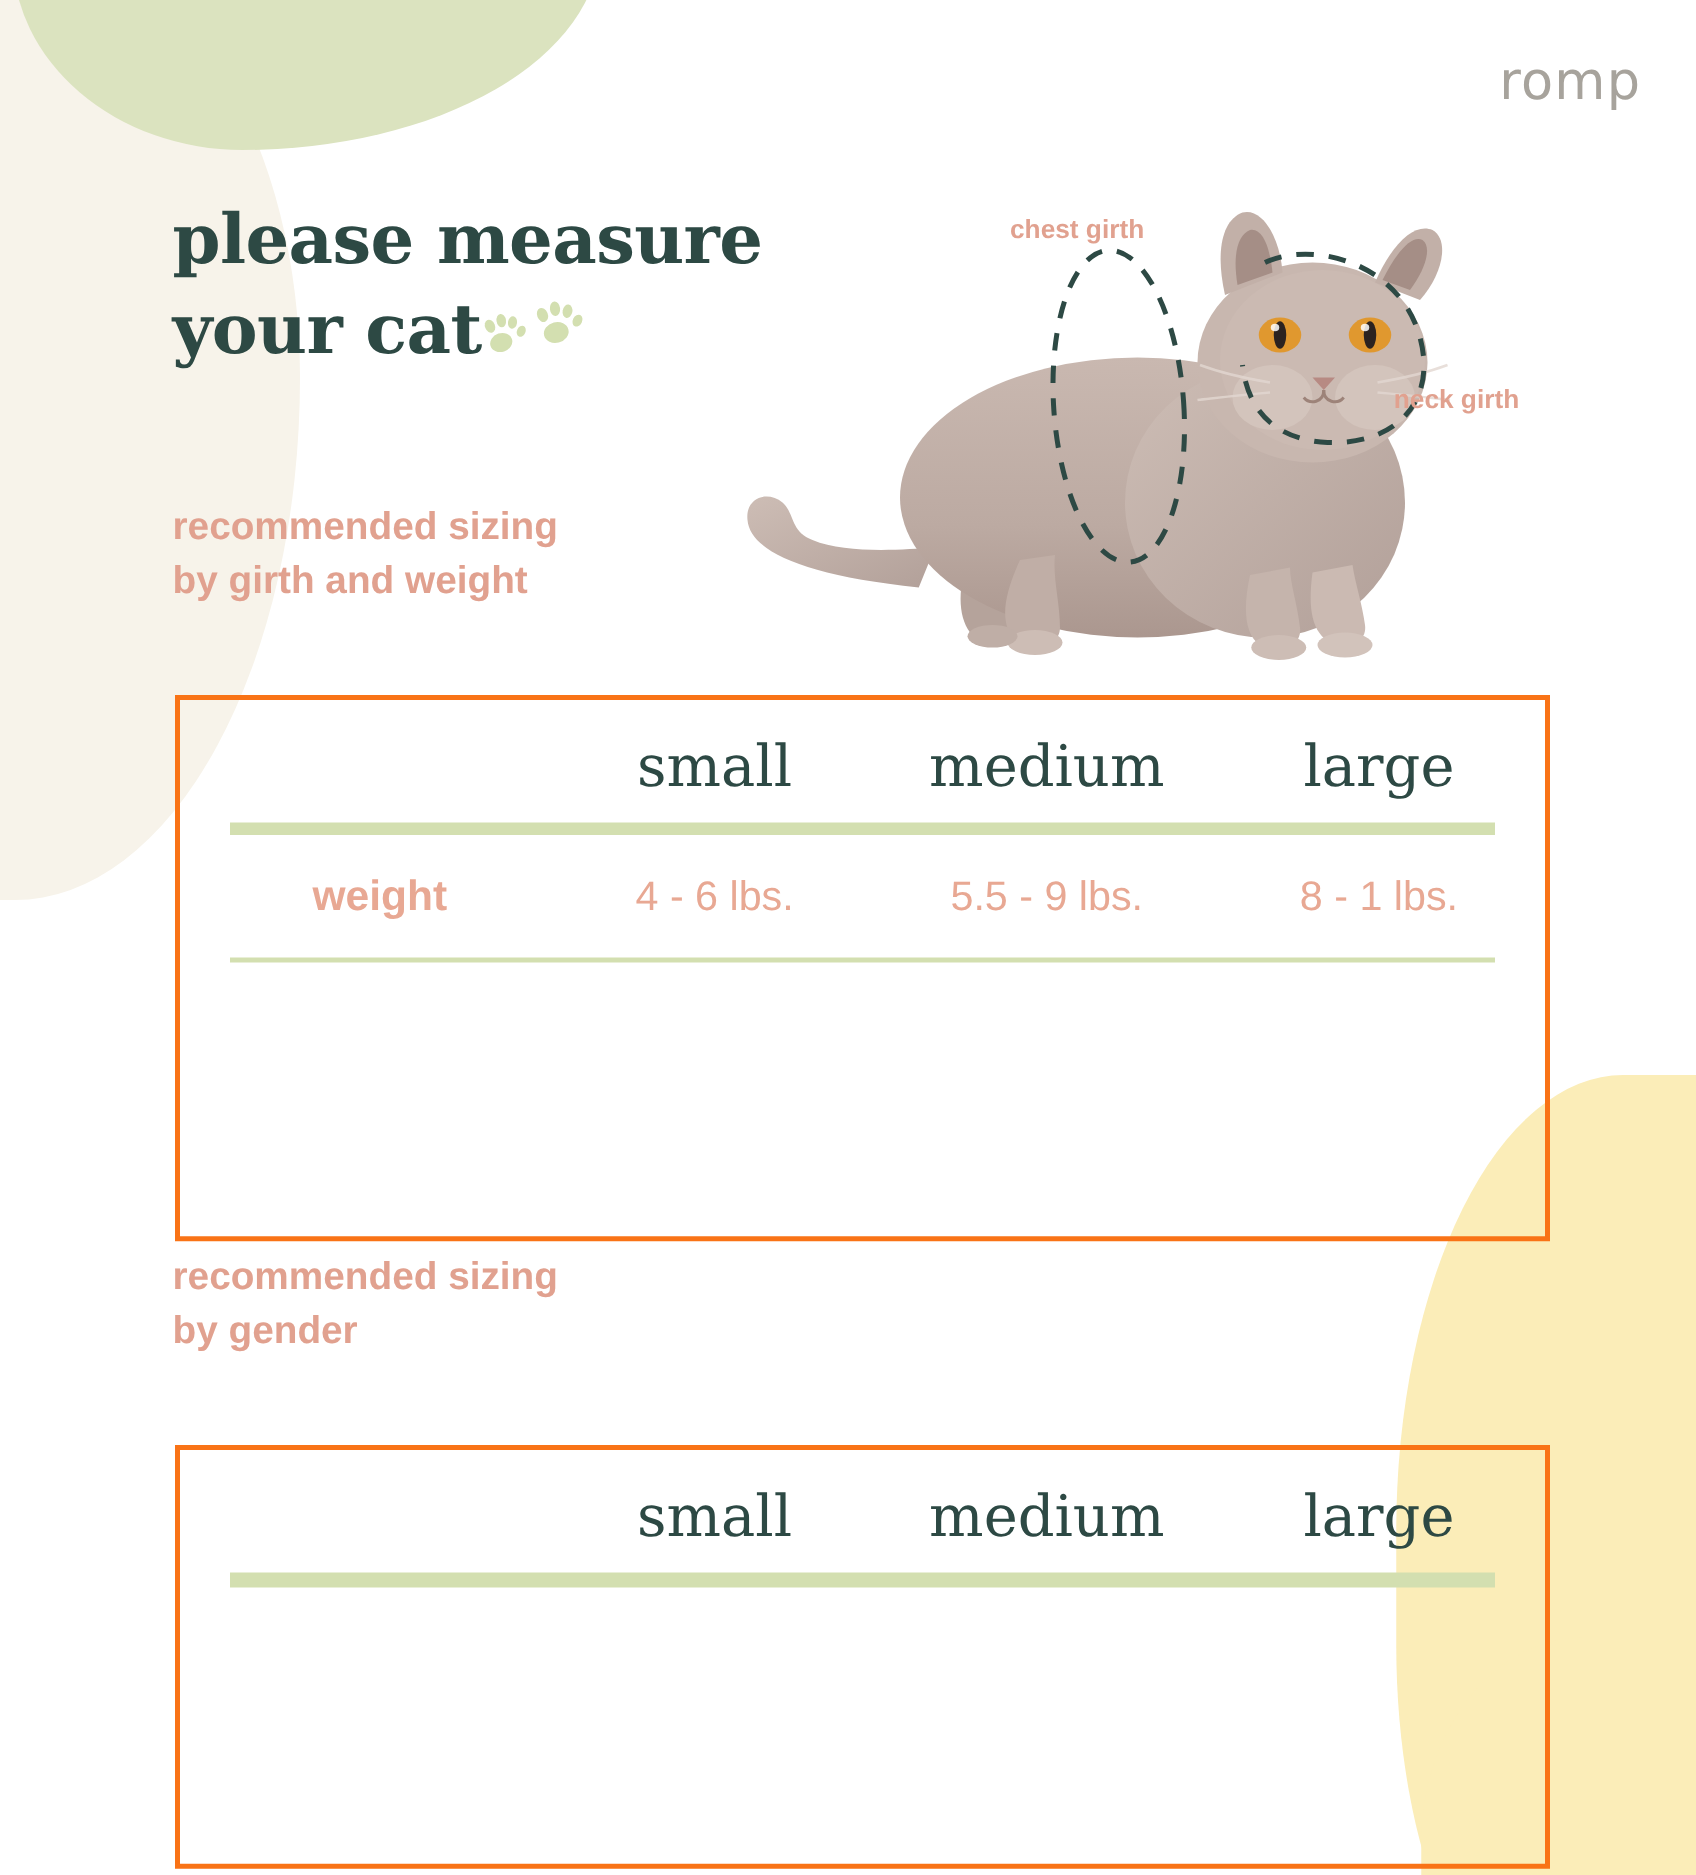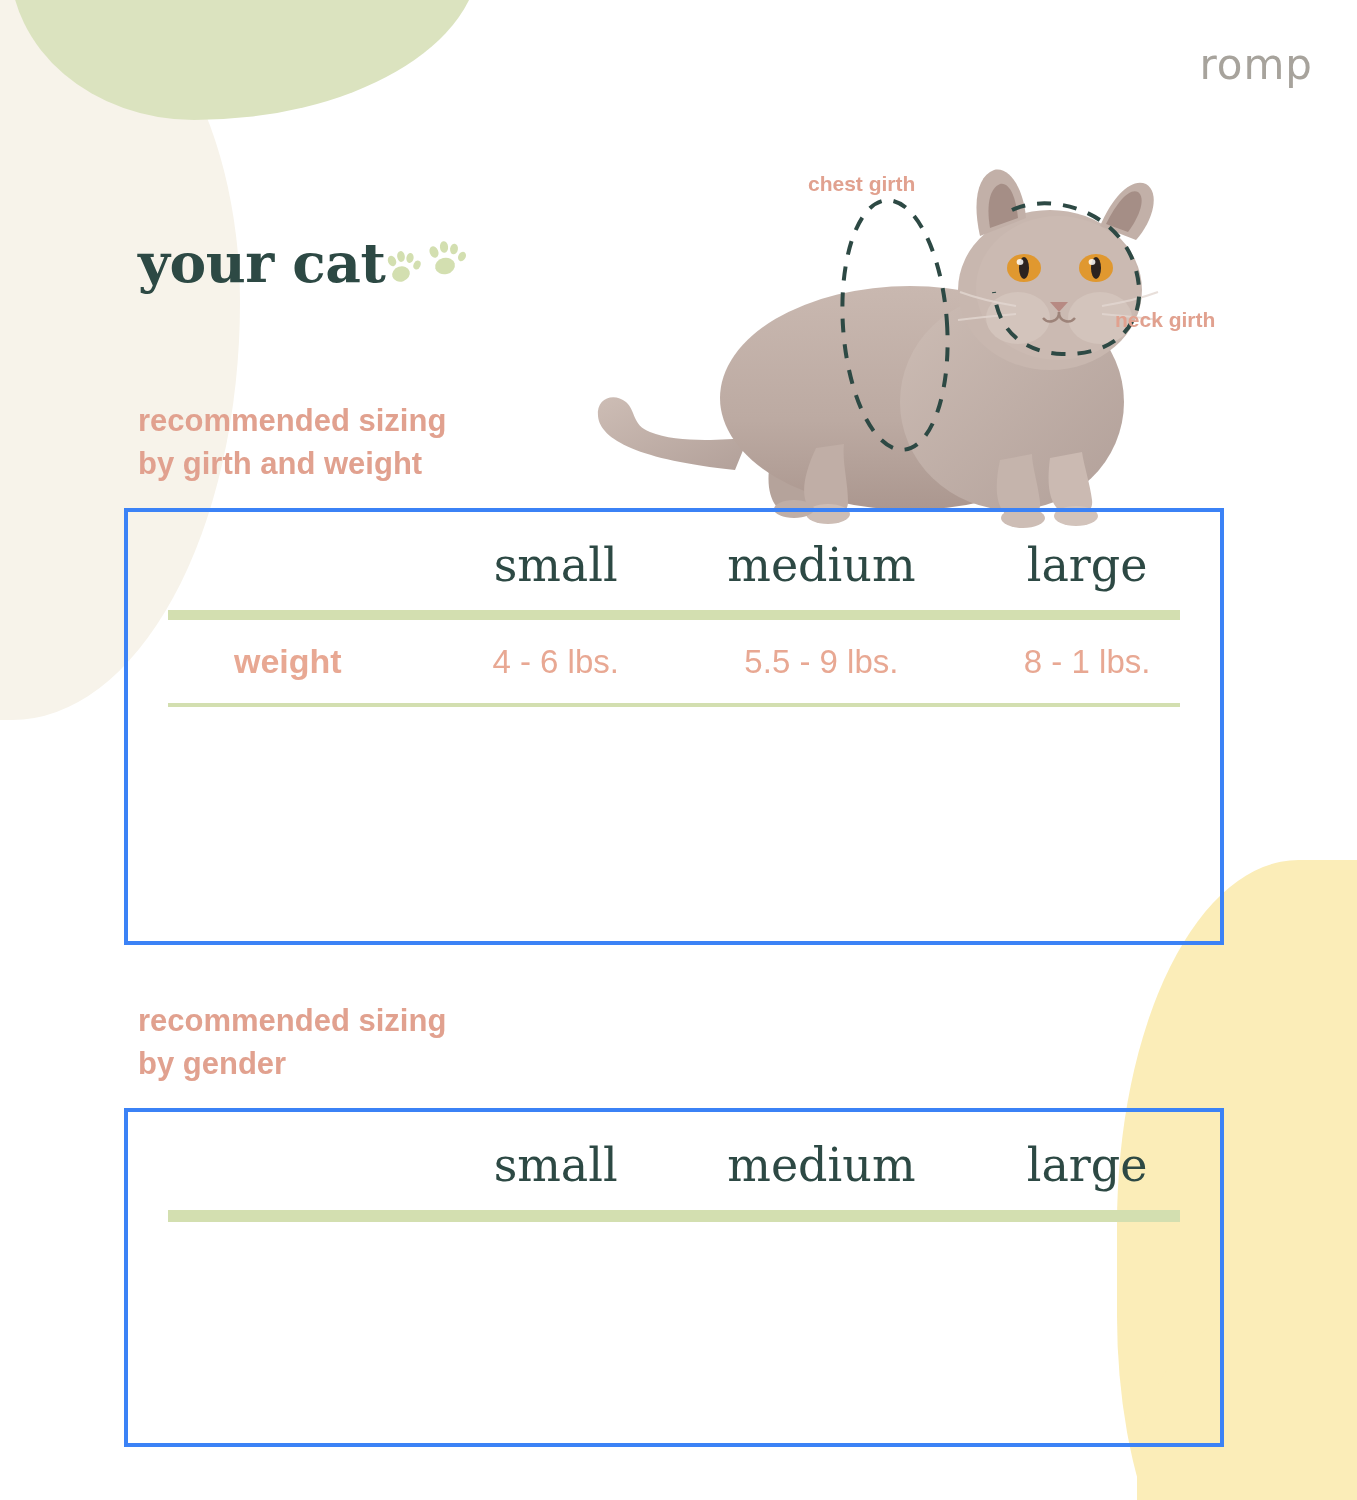--- a/index.html
+++ b/index.html
@@ -128,24 +128,25 @@
     line-height: 1.38;
     color: #e1a18f;
     font-family: "Liberation Sans", sans-serif;
   }
   #title-girth { top: 400px; }
   #title-gender { top: 1000px; }
 
   
   .table-box {
     position: absolute;
-    left: 124px;
-    border: 4px solid #3b82f6;
+    left: 140px;
+    border: 4px solid #f97316;
     background: rgba(255,255,255,0.0);
     box-sizing: border-box;
+    margin-top: 48px;
   }
   #table-girth {
     top: 508px;
     width: 1100px;
     height: 437px;
   }
   #table-gender {
     top: 1108px;
     width: 1100px;
     height: 339px;
@@ -175,21 +176,21 @@
   .rule-green {
     height: 10px;
     background: #d3de ;
     background: #d3dfb0;
     margin: 0 40px;
   }
   tbody td {
     font-size: 33px;
     color: #e8a893;
     font-family: "Liberation Sans", sans-serif;
-    height: 83px;
+    height: 98px;
     vertical-align: middle;
   }
   tbody td.rowhead {
     font-weight: 700;
     font-size: 34px;
     color: #e8a893;
     text-align: left;
     padding-left: 106px;
   }
   tbody tr.divider td {
@@ -208,21 +209,21 @@
 <div class="page">
 
   <div class="blob blob-cream"></div>
   <div class="blob blob-green"></div>
   <div class="blob blob-yellow"></div>
   <div class="blob blob-yellow2"></div>
 
   <div class="brand">romp</div>
 
   <h1 class="heading">
-    <br>
+    <span>please measure</span><br>
     <span>your cat</span><span class="paws">
       <svg width="90" height="52" viewBox="0 0 90 52" xmlns="http://www.w3.org/2000/svg">
         <g fill="#d3dfb0">
           <ellipse cx="16" cy="36" rx="9" ry="7.5" transform="rotate(-18 16 36)"></ellipse>
           <ellipse cx="7" cy="23" rx="4" ry="5.4" transform="rotate(-22 7 23)"></ellipse>
           <ellipse cx="16" cy="18.5" rx="3.8" ry="5.4" transform="rotate(-8 16 18.5)"></ellipse>
           <ellipse cx="25" cy="20" rx="3.6" ry="5" transform="rotate(8 25 20)"></ellipse>
           <ellipse cx="32" cy="27" rx="3.4" ry="4.6" transform="rotate(24 32 27)"></ellipse>
         </g>
         <g fill="#d3dfb0">

